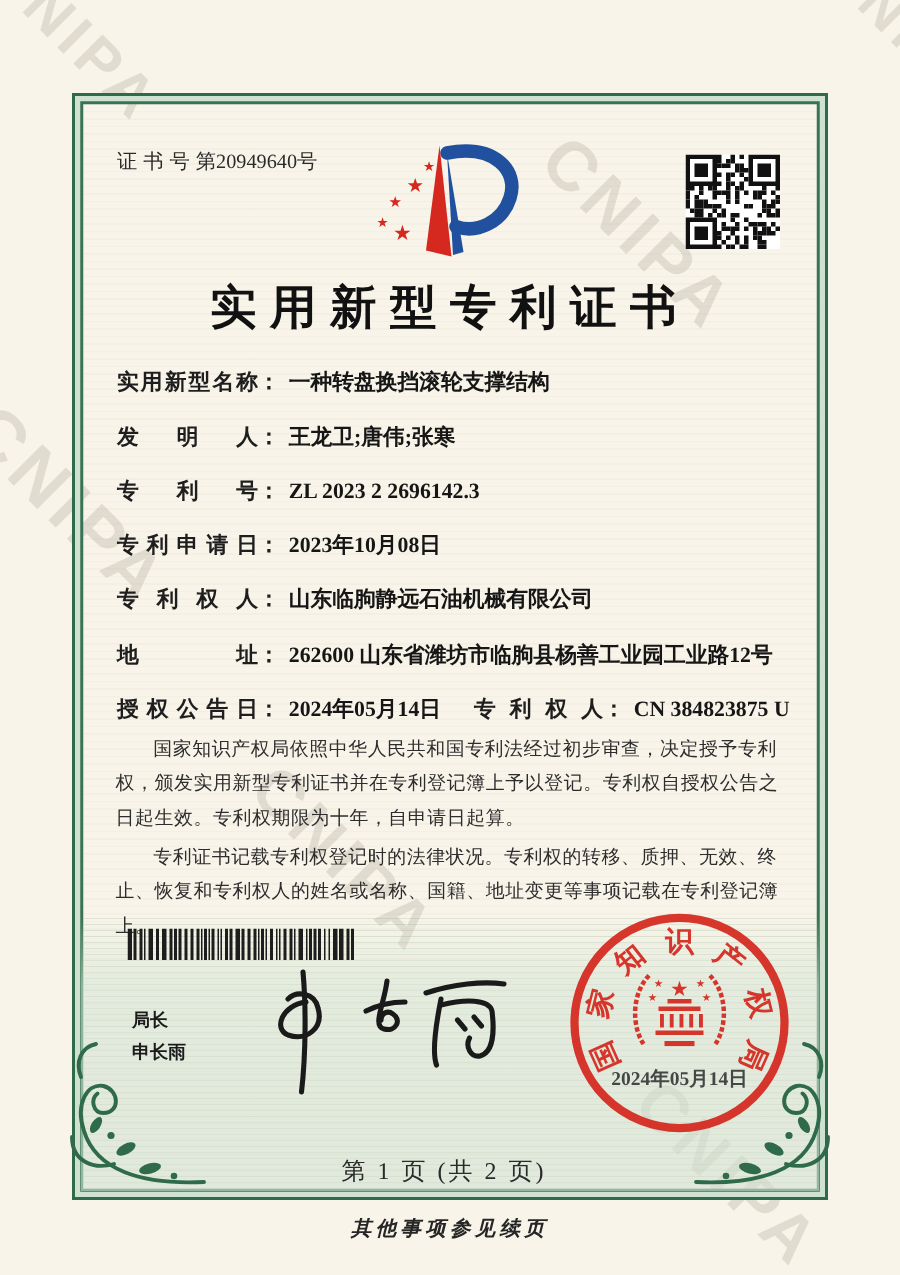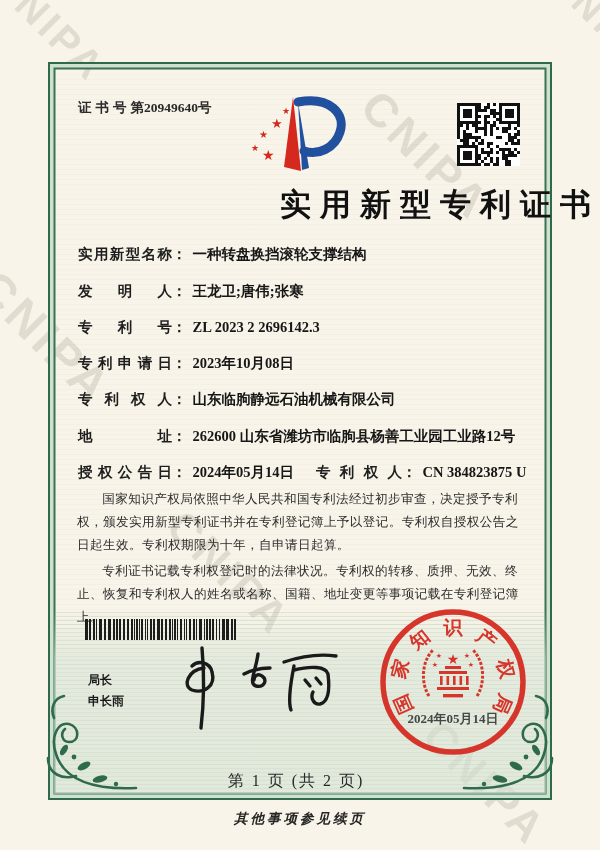--- a/index.html
+++ b/index.html
@@ -20,26 +20,26 @@
     box-shadow:inset 0 0 0 3.5px #cfe2d1, inset 0 0 0 5.5px #3a7354;
     background:repeating-linear-gradient(180deg, rgba(150,150,125,0.05) 0 1px, transparent 1px 5px);
   }
   .green-zone{
     position:absolute;z-index:1;left:54px;top:612px;width:492px;height:182px;
     background:
       linear-gradient(180deg, rgba(213,228,213,0) 0, rgba(213,228,213,0.55) 45px, rgba(210,226,211,0.6) 100%),
       repeating-linear-gradient(180deg, rgba(88,138,100,0.16) 0 1px, transparent 1px 4px);
   }
   .content{position:absolute;z-index:2;left:0;top:0;width:600px;height:850px;}
-  .cert-no{position:absolute;left:78px;top:99px;font-size:13.5px;color:#2a2a2a;font-weight:bold;}
+  .cert-no{position:absolute;left:78px;top:99px;font-size:13.5px;color:#2a2a2a;}
   .cert-no .lbl{letter-spacing:4px;}
   .logo{position:absolute;left:248px;top:94px;}
   .qr{position:absolute;left:457px;top:103px;}
   .title{
-    position:absolute;left:0;top:184px;width:600px;text-align:right;
+    position:absolute;left:0;top:184px;width:600px;text-align:center;
     font-size:31px;font-weight:bold;letter-spacing:9px;color:#111;
   }
   .frow{position:absolute;left:78px;width:460px;font-size:14.5px;white-space:nowrap;color:#1e1e1e;}
   .frow .lab{
     display:inline-block;width:94px;text-align:justify;text-align-last:justify;
     font-weight:600;vertical-align:bottom;font-family:Liberation Mono, monospace;
   }
   .frow .lab2{
     display:inline-block;width:86px;text-align:justify;text-align-last:justify;
     font-weight:600;margin-left:22px;vertical-align:bottom;

